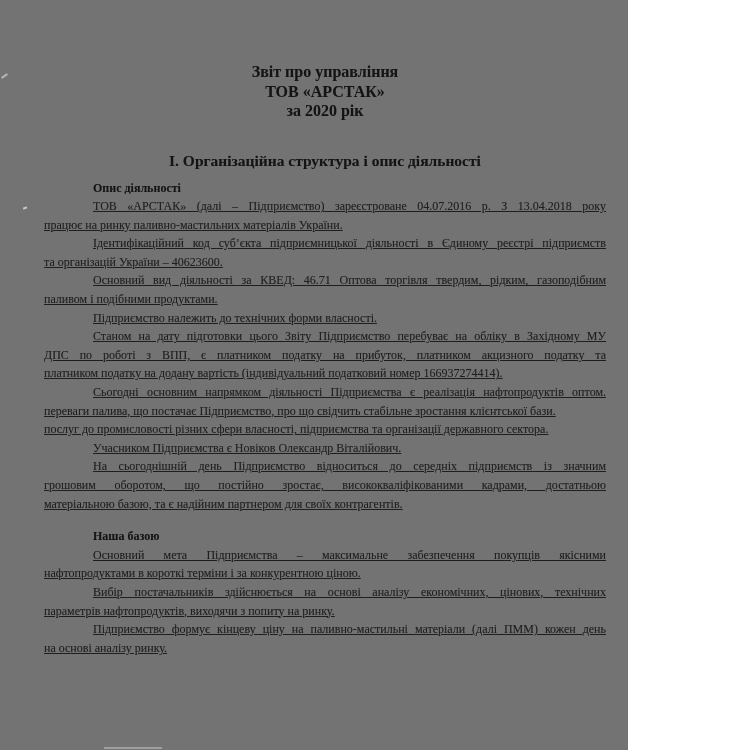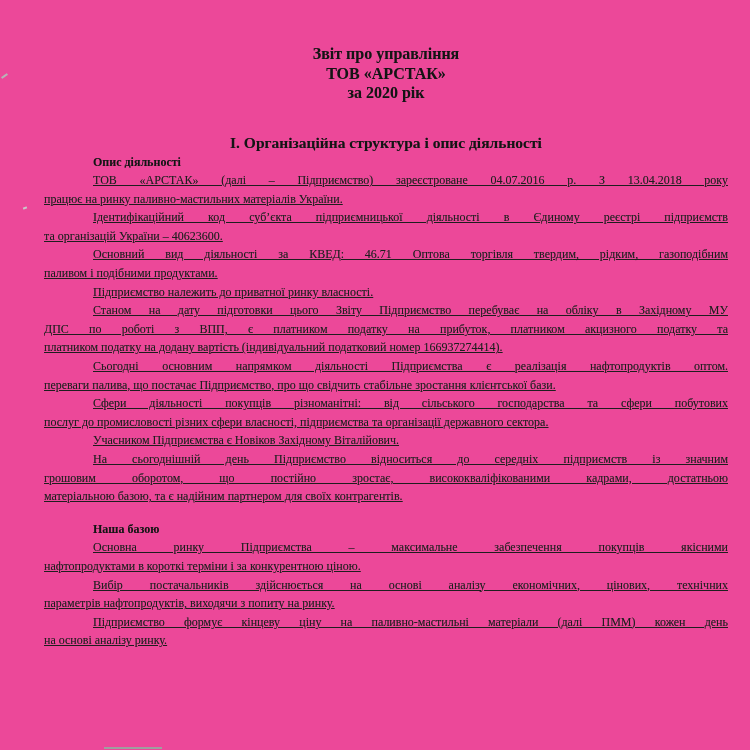--- a/index.html
+++ b/index.html
@@ -9,36 +9,36 @@
   }
   body {
     width: 750px;
     height: 750px;
     overflow: hidden;
     font-family: "Liberation Serif", "DejaVu Serif", serif;
     color: #1e1e1e;
   }
   .page {
     position: relative;
-    width: 750px;
+    width: 628px;
     height: 750px;
     box-sizing: border-box;
-    padding: 44px 22px 0 44px;
-    background: #ec4899;
+    padding: 62px 22px 0 44px;
+    background: #737373;
     text-shadow: 0 0 0.6px rgba(55,55,55,0.45);
   }
   .title-block {
     text-align: center;
     font-weight: bold;
     font-size: 16px;
     line-height: 19.5px;
     color: #141414;
   }
   .main-heading {
-    margin: 30px 0 0 0;
+    margin: 30px 0 8px 0;
     text-align: center;
     font-weight: bold;
     font-size: 15.5px;
     line-height: 20px;
     color: #141414;
   }
   .doc-body {
     font-size: 12px;
     line-height: 18.6px;
   }
@@ -110,51 +110,50 @@
           </div>
           <div>
             <div class="line indent justify">Ідентифікаційний код суб’єкта підприємницької діяльності в Єдиному реєстрі підприємств</div>
             <div class="line">та організацій України – 40623600.</div>
           </div>
           <div>
             <div class="line indent justify">Основний вид діяльності за КВЕД: 46.71 Оптова торгівля твердим, рідким, газоподібним</div>
             <div class="line">паливом і подібними продуктами.</div>
           </div>
           <div>
-            <div class="line indent">Підприємство належить до приватної ринку власності.</div>
+            <div class="line indent">Підприємство належить до технічних форми власності.</div>
           </div>
           <div>
             <div class="line indent justify">Станом на дату підготовки цього Звіту Підприємство перебуває на обліку в Західному МУ</div>
             <div class="line justify">ДПС по роботі з ВПП, є платником податку на прибуток, платником акцизного податку та</div>
             <div class="line">платником податку на додану вартість (індивідуальний податковий номер 166937274414).</div>
           </div>
           <div>
             <div class="line indent justify">Сьогодні основним напрямком діяльності Підприємства є реалізація нафтопродуктів оптом.</div>
             <div class="line">переваги палива, що постачає Підприємство, про що свідчить стабільне зростання клієнтської бази.</div>
           </div>
           <div>
-            <div class="line indent justify">Сфери діяльності покупців різноманітні: від сільського господарства та сфери побутових</div>
             <div class="line">послуг до промисловості різних сфери власності, підприємства та організації державного сектора.</div>
           </div>
           <div>
-            <div class="line indent">Учасником Підприємства є Новіков Західному Віталійович.</div>
+            <div class="line indent">Учасником Підприємства є Новіков Олександр Віталійович.</div>
           </div>
           <div>
             <div class="line indent justify">На сьогоднішній день Підприємство відноситься до середніх підприємств із значним</div>
             <div class="line justify">грошовим оборотом, що постійно зростає, висококваліфікованими кадрами, достатньою</div>
             <div class="line">матеріальною базою, та є надійним партнером для своїх контрагентів.</div>
           </div>
         </div>
   </section>
 
   <section class="doc-section">
     <div class="sub-heading">Наша базою</div>
     <div class="paragraphs">
           <div>
-            <div class="line indent justify">Основна ринку Підприємства – максимальне забезпечення покупців якісними</div>
+            <div class="line indent justify">Основний мета Підприємства – максимальне забезпечення покупців якісними</div>
             <div class="line">нафтопродуктами в короткі терміни і за конкурентною ціною.</div>
           </div>
           <div>
             <div class="line indent justify">Вибір постачальників здійснюється на основі аналізу економічних, цінових, технічних</div>
             <div class="line">параметрів нафтопродуктів, виходячи з попиту на ринку.</div>
           </div>
           <div>
             <div class="line indent justify">Підприємство формує кінцеву ціну на паливно-мастильні матеріали (далі ПММ) кожен день</div>
             <div class="line">на основі аналізу ринку.</div>
           </div>

